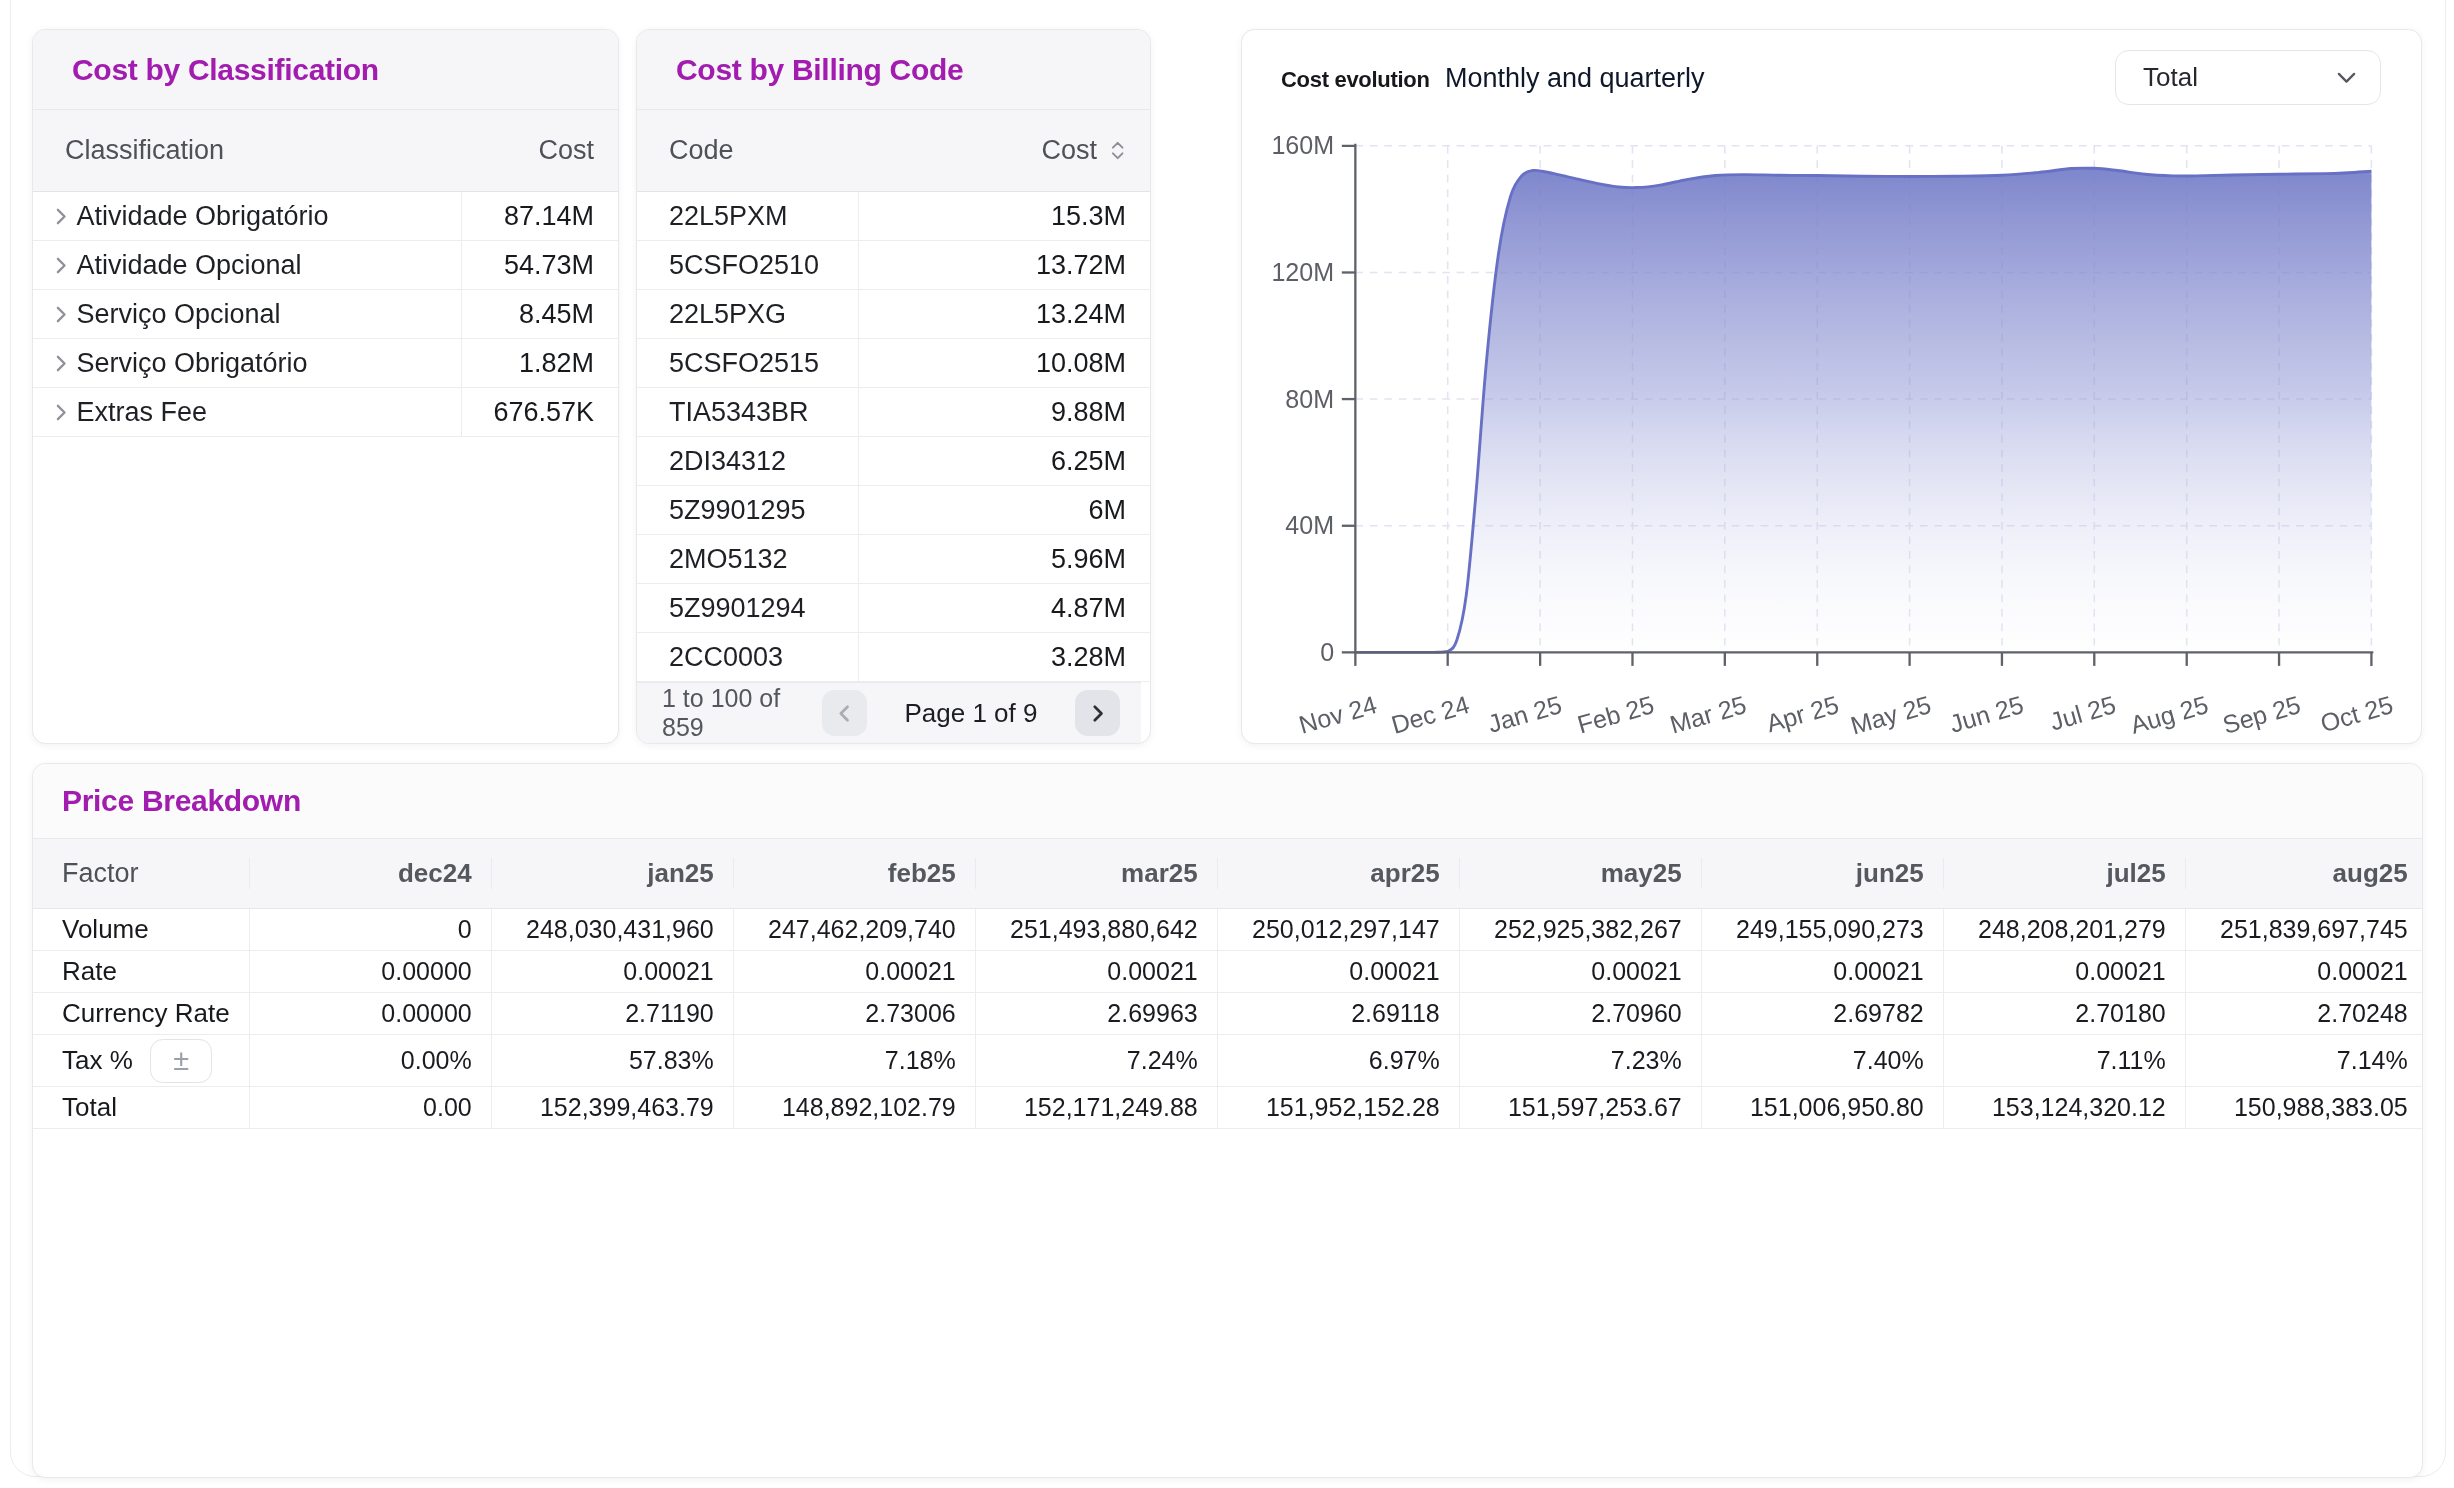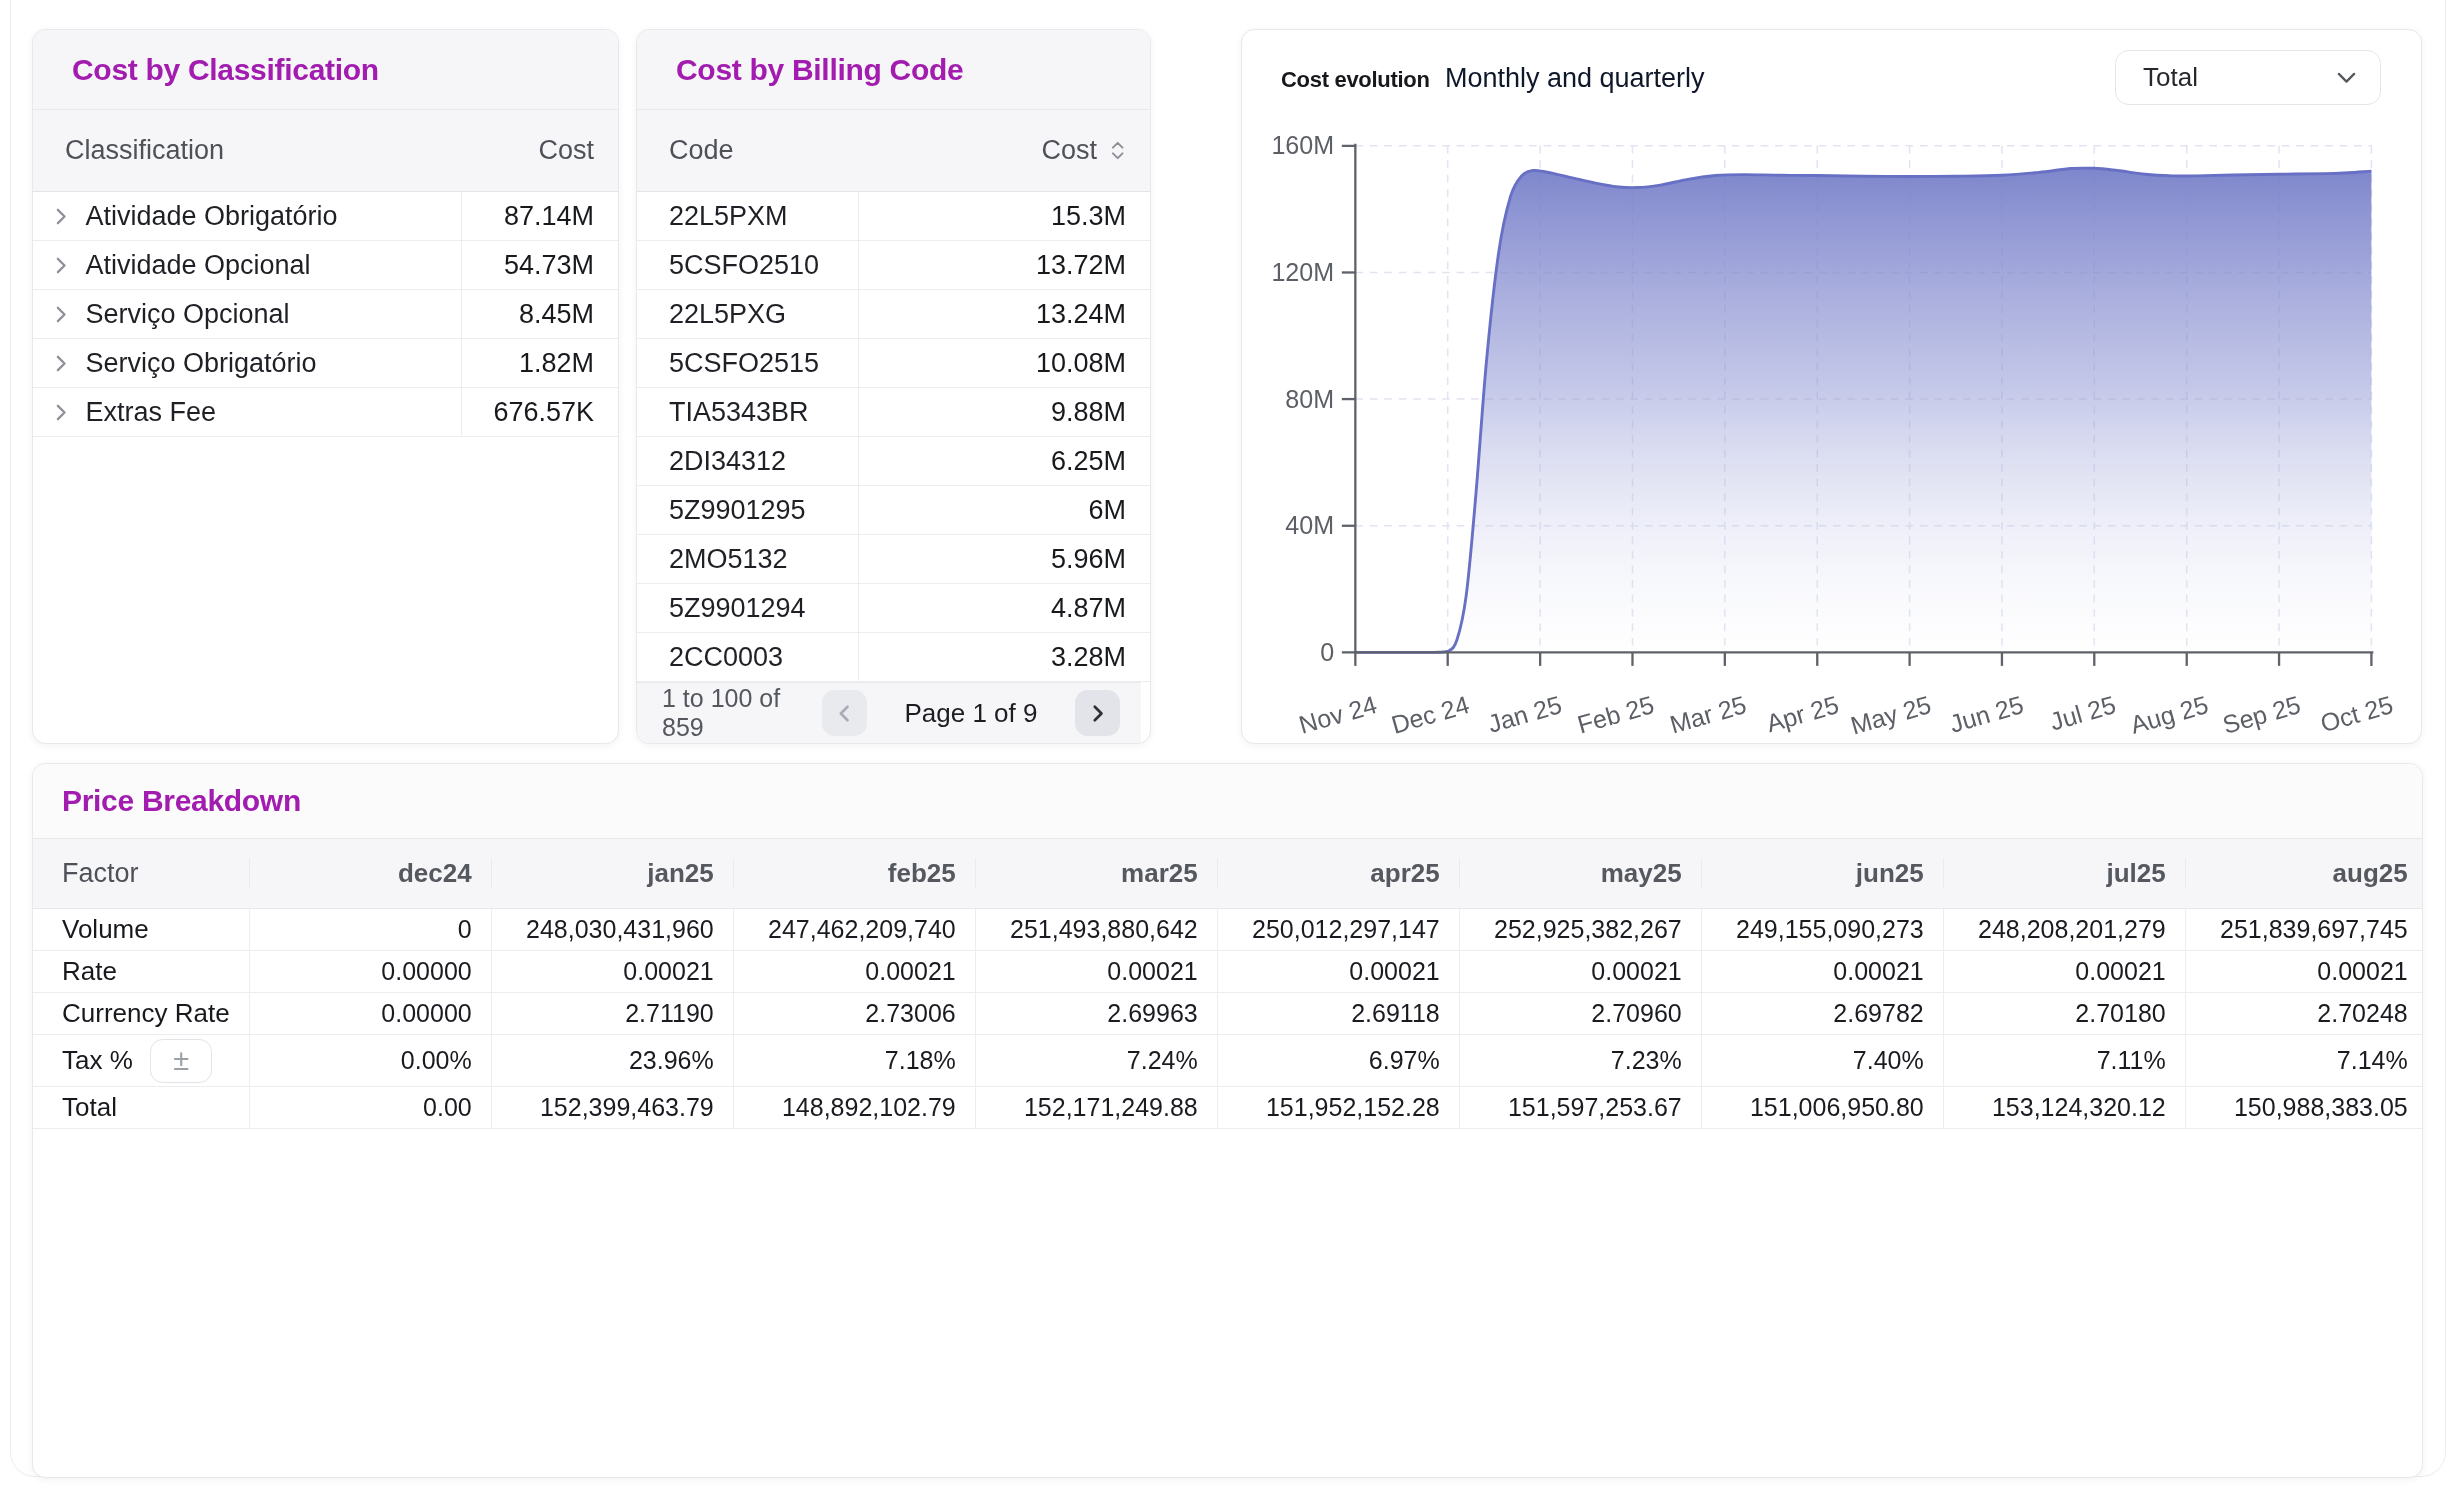--- a/index.html
+++ b/index.html
@@ -36,21 +36,21 @@
     height: 82px; background: #f6f6f8; border-bottom: 1px solid #e3e3e8;
     display: flex; align-items: center;
   }
   .th { font-size: 27px; color: #4e5158; }
   .th-name { flex: 1 1 auto; padding-left: 32px; display: flex; align-items: center; gap: 9.7px; }
   .th-cost { display: flex; align-items: center; justify-content: flex-end; gap: 11.6px; padding-right: 24px; }
   #panel-classification .th-cost { flex: 0 0 157px; }
   #panel-billing .th-cost        { flex: 0 0 292px; }
 
   .trow { display: flex; height: 49px; border-bottom: 1px solid #ededf0; background: #fff; }
-  .cell-name { flex: 1 1 auto; display: flex; align-items: center; padding-left: 20px; gap: 15px;
+  .cell-name { flex: 1 1 auto; display: flex; align-items: center; padding-left: 20px; gap: 6px;
                font-size: 27px; color: #1e2025; overflow: hidden; white-space: nowrap; }
   .cell-name.no-expander { padding-left: 32px; }
   .cell-cost { display: flex; align-items: center; justify-content: flex-end; padding-right: 24px;
                border-left: 1px solid #ededf0; font-size: 27px; font-weight: 500; color: #17191d; }
   #panel-classification .cell-cost { flex: 0 0 157px; }
   #panel-billing .cell-cost        { flex: 0 0 292px; }
 
   .expander { background: none; border: none; display: inline-flex; align-items: center; cursor: pointer; }
 
   .table-footer {
@@ -448,21 +448,21 @@
         <div class="pcell-label">
           <span>Tax %</span>
           <button class="adjuster">
             <span>±</span>
           </button>
         </div>
         <div class="pvalues">
 
             <div class="pval">0.00%</div>
 
-            <div class="pval">23.96%</div>
+            <div class="pval">57.83%</div>
 
             <div class="pval">7.18%</div>
 
             <div class="pval">7.24%</div>
 
             <div class="pval">6.97%</div>
 
             <div class="pval">7.23%</div>
 
             <div class="pval">7.40%</div>

